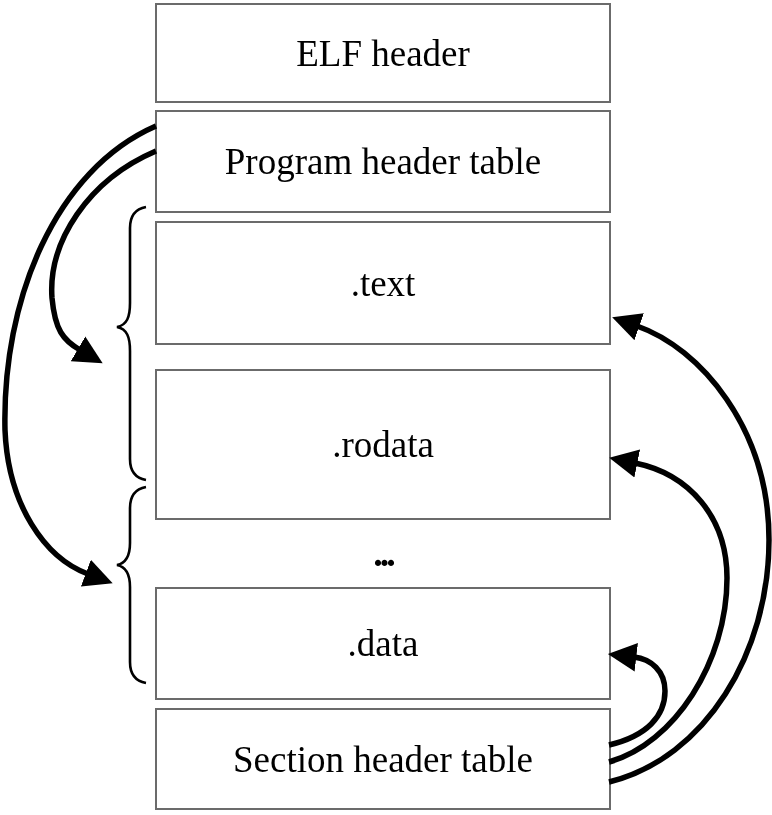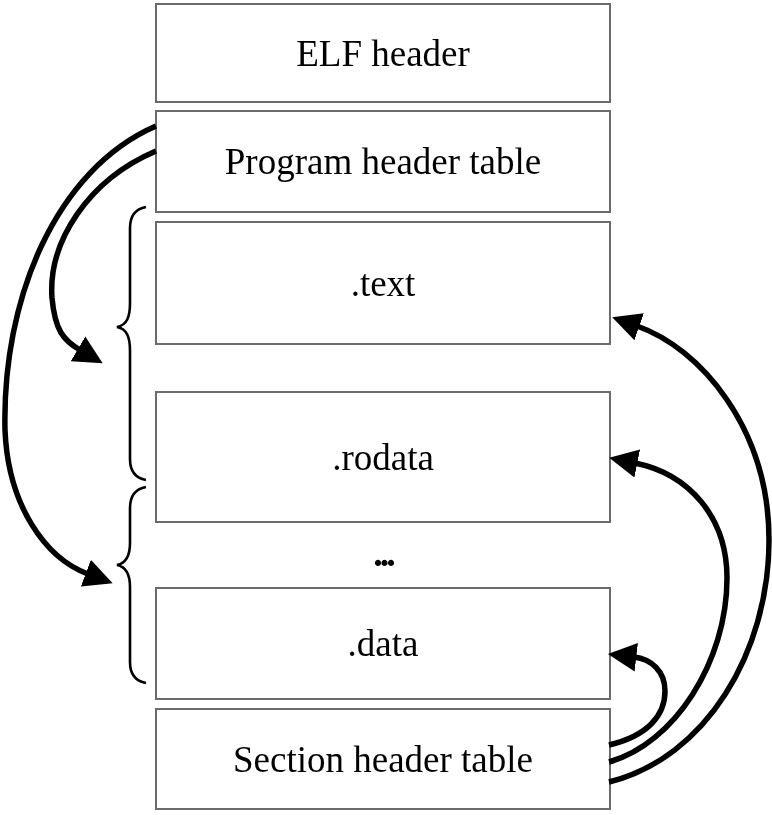--- a/index.html
+++ b/index.html
@@ -37,21 +37,21 @@
     z-index: 1;
   }
   .lbl {
     font-size: 37px;
     color: #000000;
     white-space: nowrap;
   }
   .box-elf            { top: 3px;   height: 100px; }
   .box-phdr           { top: 110px; height: 103px; }
   .box-text           { top: 221px; height: 124px; }
-  .box-rodata         { top: 391px; height: 132px; }
+  .box-rodata         { top: 369px; height: 151px; }
   .box-data           { top: 587px; height: 113px; }
   .box-shdr           { top: 708px; height: 102px; }
   .ellipsis-row {
     position: absolute;
     left: 155px;
     top: 527px;
     width: 456px;
     height: 52px;
     display: flex;
     align-items: center;

